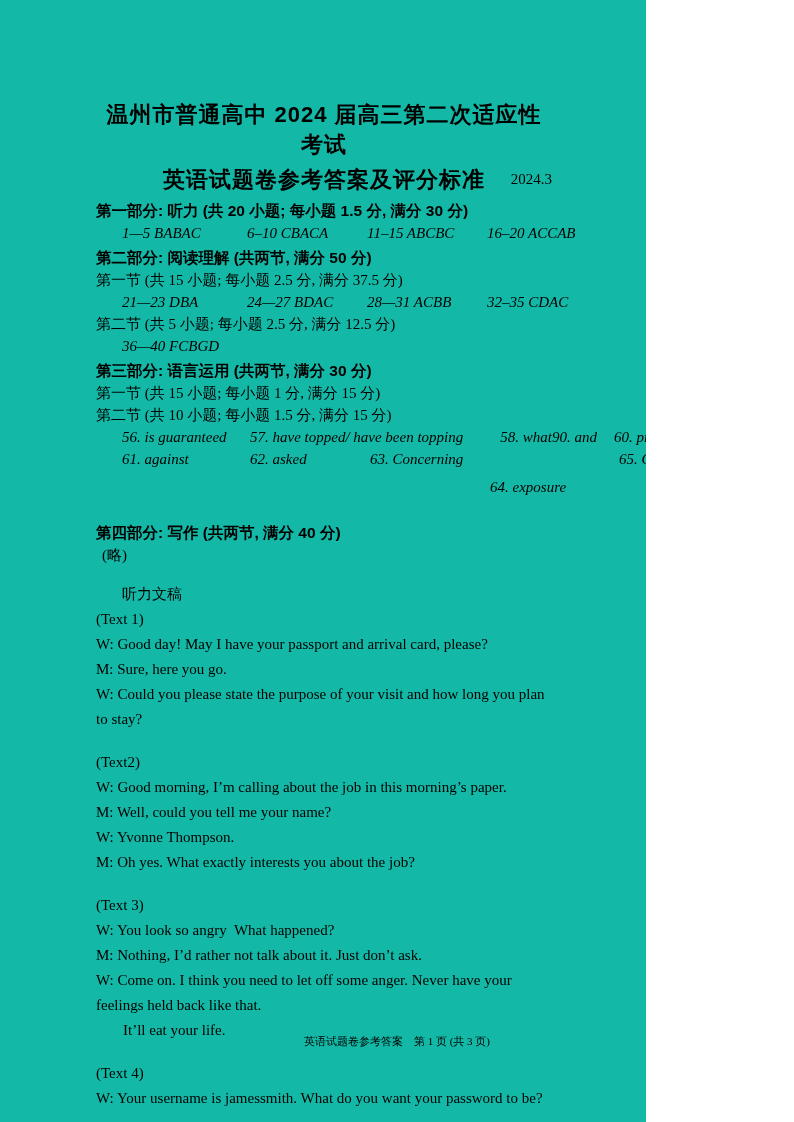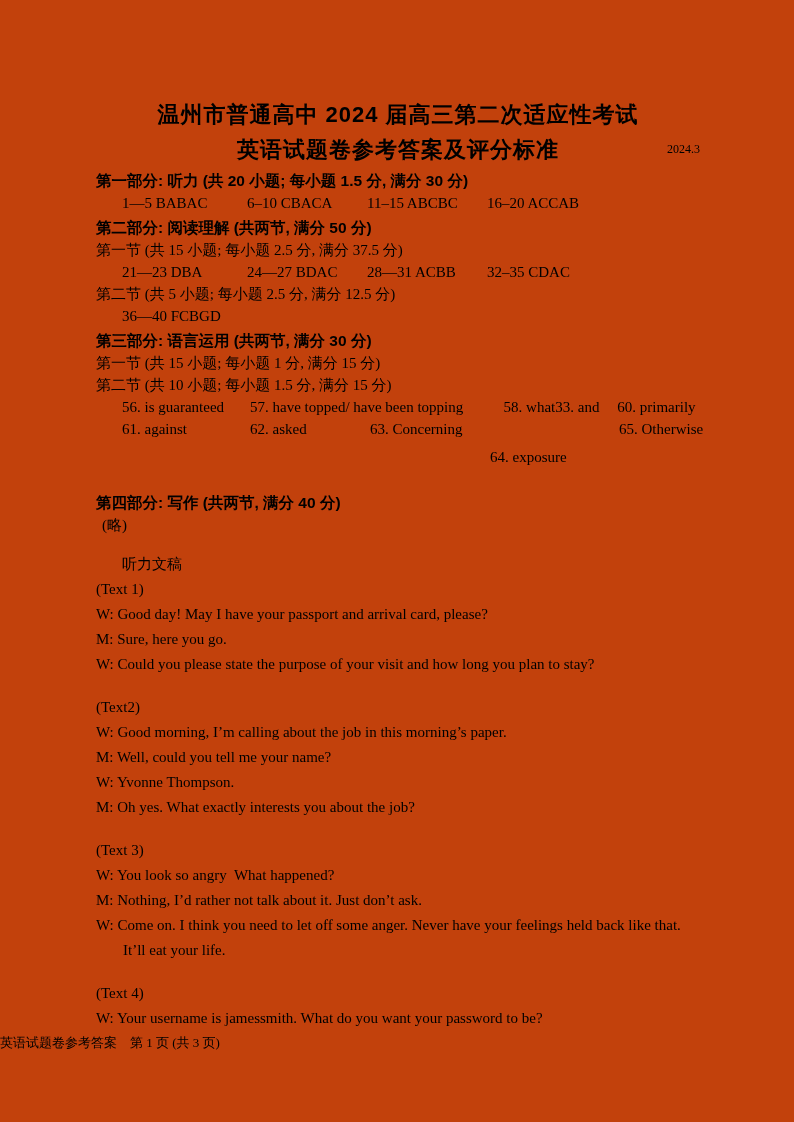--- a/index.html
+++ b/index.html
@@ -4,59 +4,59 @@
 <style>
   html, body { margin: 0; padding: 0; }
   body {
     width: 794px; height: 1122px;
     background: #ffffff;
     color: #000000;
     font-family: "Liberation Serif", "DejaVu Serif", serif;
   }
   .page {
     position: relative;
-    width: 794px; height: 1122px;
+    width: 646px; height: 1122px;
     box-sizing: border-box;
     padding: 100px 94px 0 96px;
     overflow: hidden;
-    background: #c2410c;
+    background: #14b8a6;
   }
   .title1 {
     font-size: 22px; font-weight: bold; text-align: center;
     line-height: 30px; letter-spacing: 1px;
     font-family: "Liberation Sans", "DejaVu Sans", sans-serif;
   }
   .title2row { position: relative; text-align: center; margin-top: 5px; line-height: 30px; }
   .title2 {
     font-size: 22px; font-weight: bold; letter-spacing: 1px;
     font-family: "Liberation Sans", "DejaVu Sans", sans-serif;
     text-align: center;
   }
-  .date { position: absolute; right: 0; bottom: 3px; font-size: 12px; font-weight: normal; }
+  .date { position: absolute; right: 0; bottom: 3px; font-size: 15px; font-weight: normal; }
   .h {
     font-size: 15.5px; font-weight: bold; line-height: 22px; margin-top: 3px;
     font-family: "Liberation Sans", "DejaVu Sans", sans-serif;
   }
   .h4 { margin-top: 24px; }
   .line { font-size: 15px; line-height: 22px; }
-  .ans { display: flex; padding-left: 26px; font-size: 15px; line-height: 22px; }
+  .ans { display: flex; padding-left: 26px; font-size: 15px; line-height: 22px; font-style: italic; }
   .ans span { white-space: nowrap; }
   .c125 { min-width: 125px; } .c120 { min-width: 120px; }
   .c128 { min-width: 128px; } .c210 { min-width: 210px; }
   .c92  { min-width: 92px; text-align: right;  } .c62  { min-width: 62px;  }
   .c129 { min-width: 129px; margin-top: 28px; }
   .note { padding-left: 6px; }
   .tr-head { padding-left: 26px; margin-top: 16px; font-size: 15px; line-height: 25px; }
   .tblock { margin-top: 0; }
   .tblock.gap { margin-top: 18px; }
   .tline { font-size: 15px; line-height: 25px; white-space: pre-wrap; }
   .indent { padding-left: 27px; }
   .footer {
     position: absolute; top: 1034px; left: 0; width: 794px;
-    text-align: left; font-size: 13px;
+    text-align: center; font-size: 11px;
   }
 </style>
 </head>
 <body>
 
 <div class="page">
 
   <div class="title1">温州市普通高中 2024 届高三第二次适应性考试</div>
   <div class="title2row">
     <span class="title2">英语试题卷参考答案及评分标准</span>
@@ -84,21 +84,21 @@
     <span>36—40 FCBGD</span>
   </div>
 
   <div class="h">第三部分: 语言运用 (共两节, 满分 30 分)</div>
   <div class="line">第一节 (共 15 小题; 每小题 1 分, 满分 15 分)</div>
   <div class="line">第二节 (共 10 小题; 每小题 1.5 分, 满分 15 分)</div>
   <div class="ans">
     <span class="c128">56. is guaranteed</span>
     <span class="c210">57. have topped/ have been topping</span>
     <span class="c92">58. what</span>
-    <span class="c62">33. and</span>
+    <span class="c62">90. and</span>
     <span>60. primarily</span>
   </div>
   <div class="ans">
     <span class="c128">61. against</span>
     <span class="c120">62. asked</span>
     <span class="c120">63. Concerning</span>
     <span class="c129">64. exposure</span>
     <span>65. Otherwise</span>
   </div>
 

